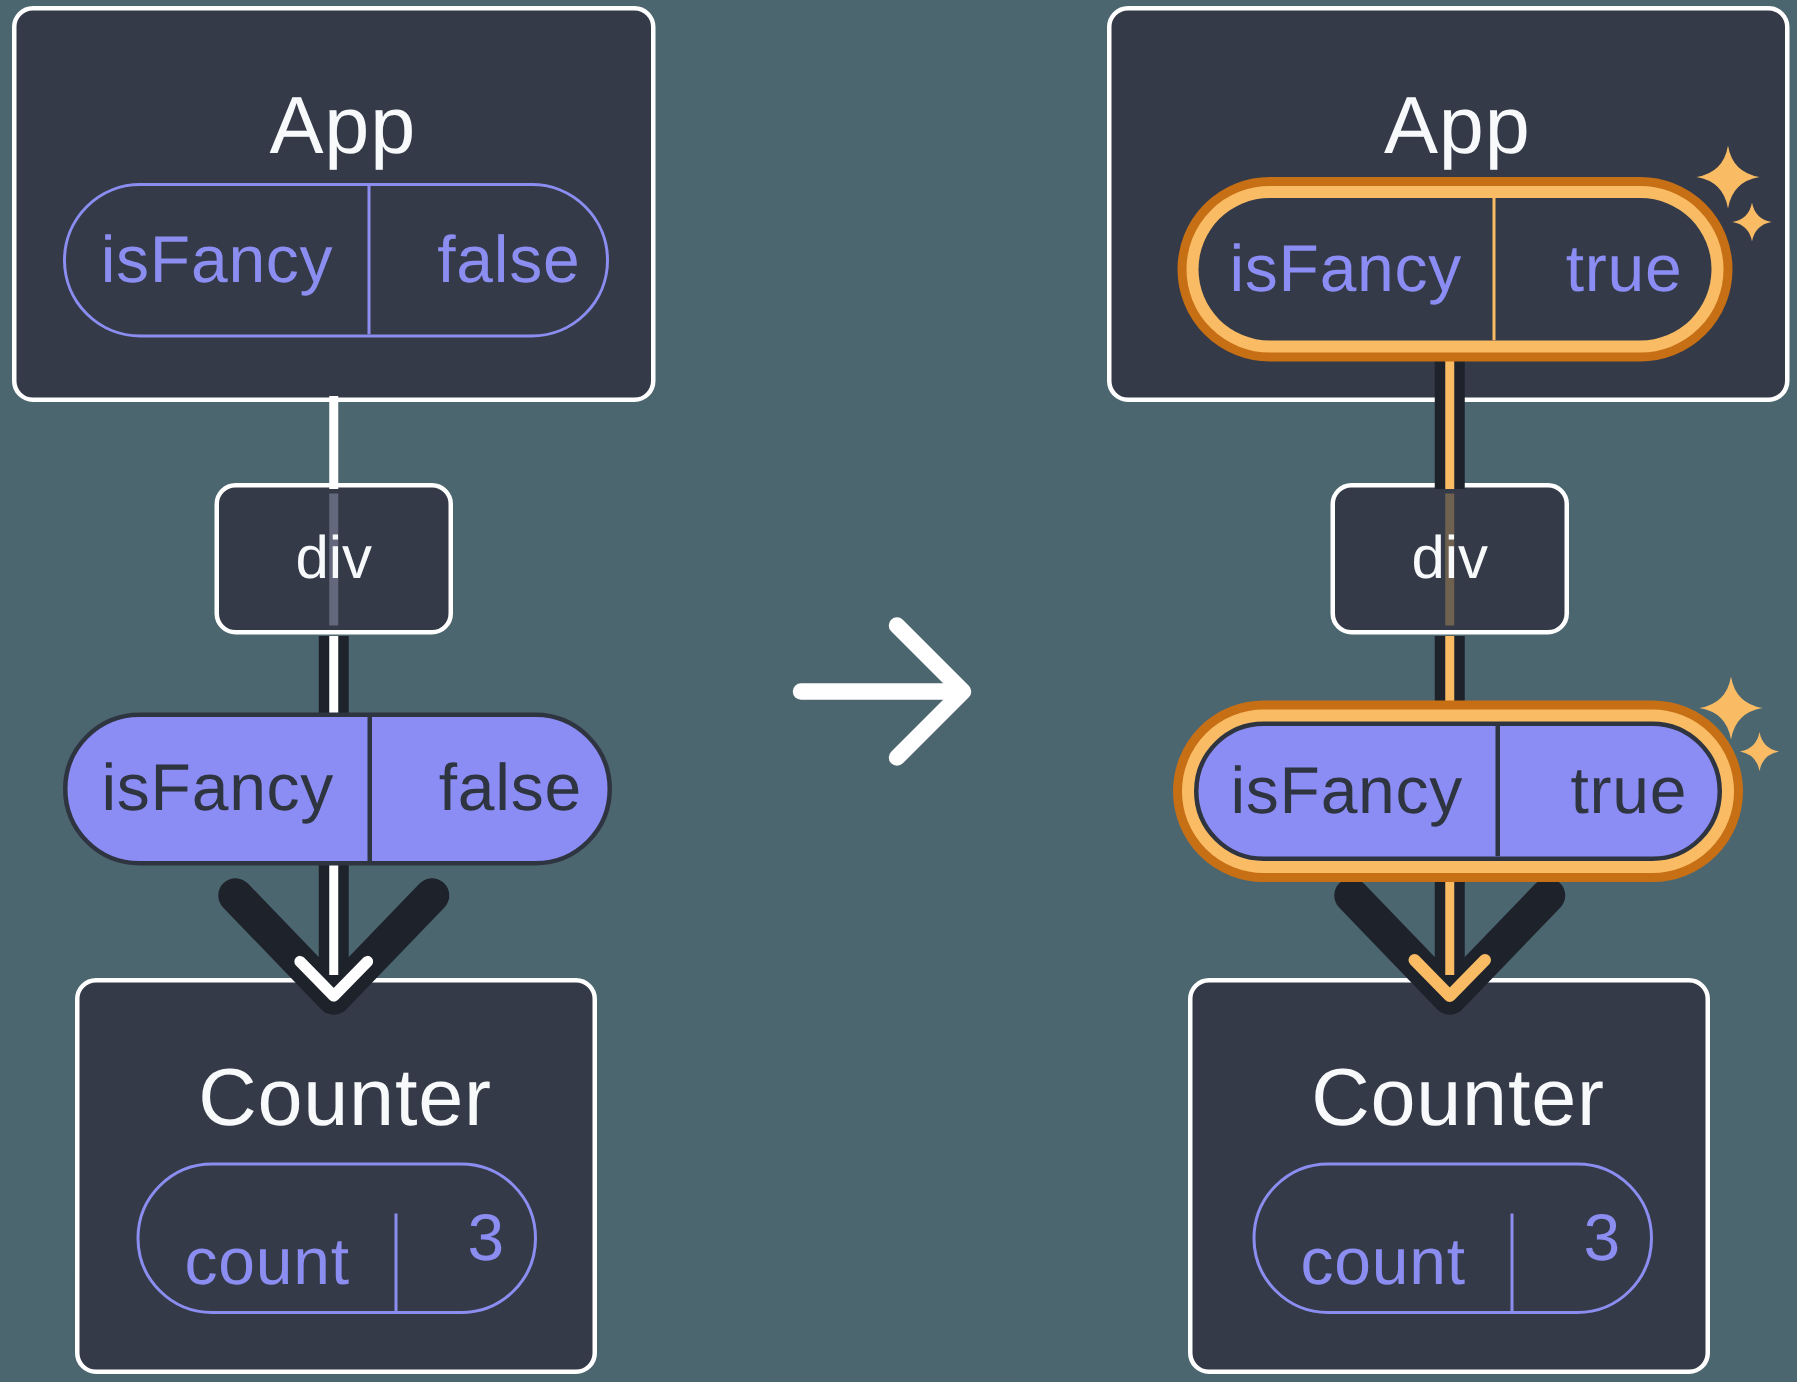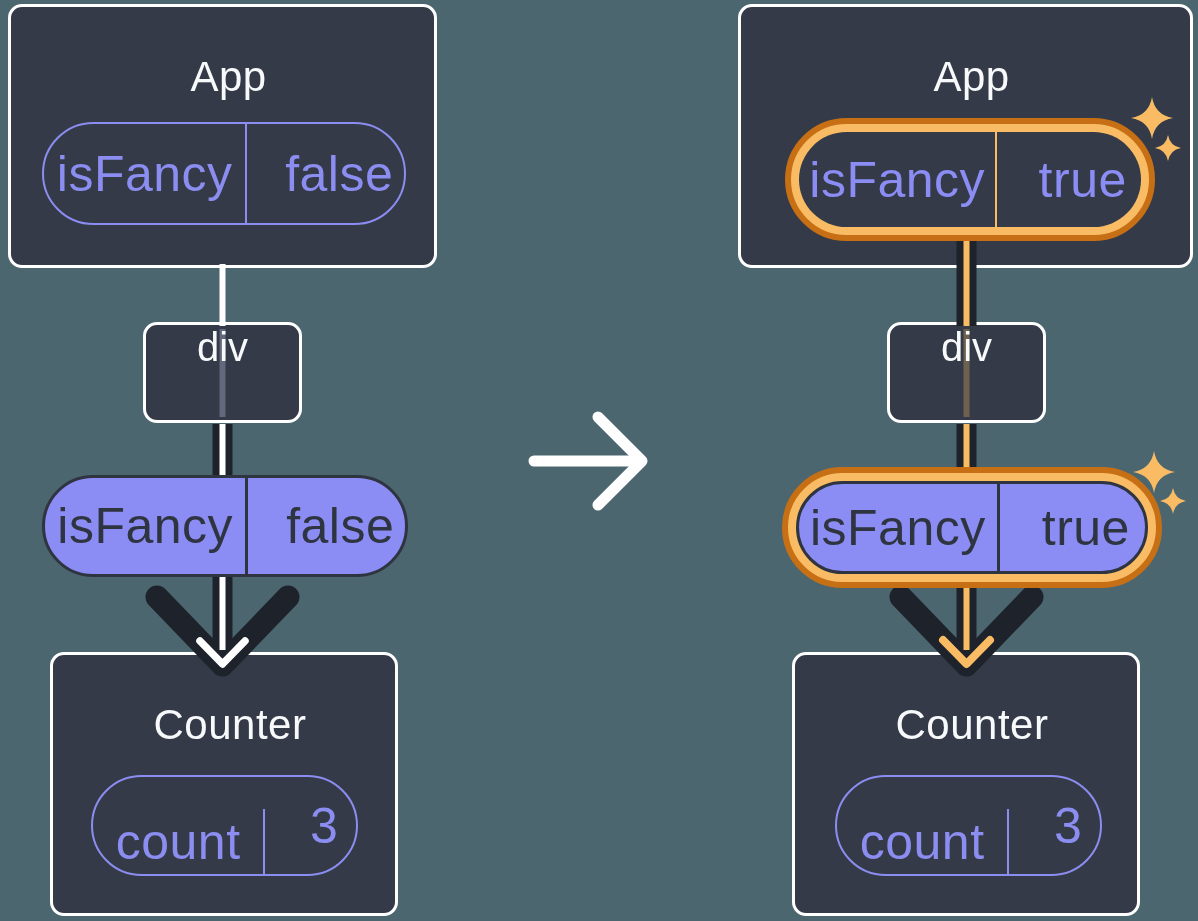--- a/index.html
+++ b/index.html
@@ -8,35 +8,35 @@
     background:#4C6670;
     font-family:"Liberation Sans","DejaVu Sans",sans-serif;
     -webkit-font-smoothing:antialiased;
   }
   .card{
     position:absolute;background:#343A47;
     border:3.5px solid #FFFFFF;border-radius:14px;box-sizing:border-box;
   }
   .card-title{
     position:absolute;left:0;right:0;top:46px;text-align:center;
-    font-size:42px;font-weight:500;color:#F7F9FB;letter-spacing:.5px;z-index:3;padding-left:12px;
+    font-size:54px;font-weight:500;color:#F7F9FB;letter-spacing:.5px;z-index:3;padding-left:12px;
   }
-  .div-card{display:flex;align-items:flex-start;justify-content:center;}
+  .div-card{display:flex;align-items:center;justify-content:center;}
   .div-label{
     position:relative;z-index:3;font-size:40px;font-weight:500;color:#F7F9FB;
   }
   .pill{
     position:absolute;border-radius:999px;box-sizing:border-box;
     display:flex;z-index:3;overflow:hidden;
   }
   .pill-outline{border:2.5px solid #8B8DF0;color:#8B8DF0;}
   .pill-filled{background:#8B8DF4;border:3px solid #2F3540;color:#2F3540;}
   .cell{
     display:flex;align-items:center;justify-content:center;
-    font-size:50px;letter-spacing:.5px;box-sizing:border-box;
+    font-size:44px;letter-spacing:.5px;box-sizing:border-box;
   }
   .cell-name{width:56.5%;}
   .cell-value{flex:1;margin-left:27px;}
   .pill-outline .cell-name{border-right:2px solid #8B8DF0;}
   .pill-filled  .cell-name{border-right:3px solid #2F3540;}
   .count-pill .cell-name{width:65.5%;margin-top:32px;}
   .bold{font-weight:400;}
   
   .ring{
     position:absolute;border:6px solid #C76F15;background:#F9BC64;

